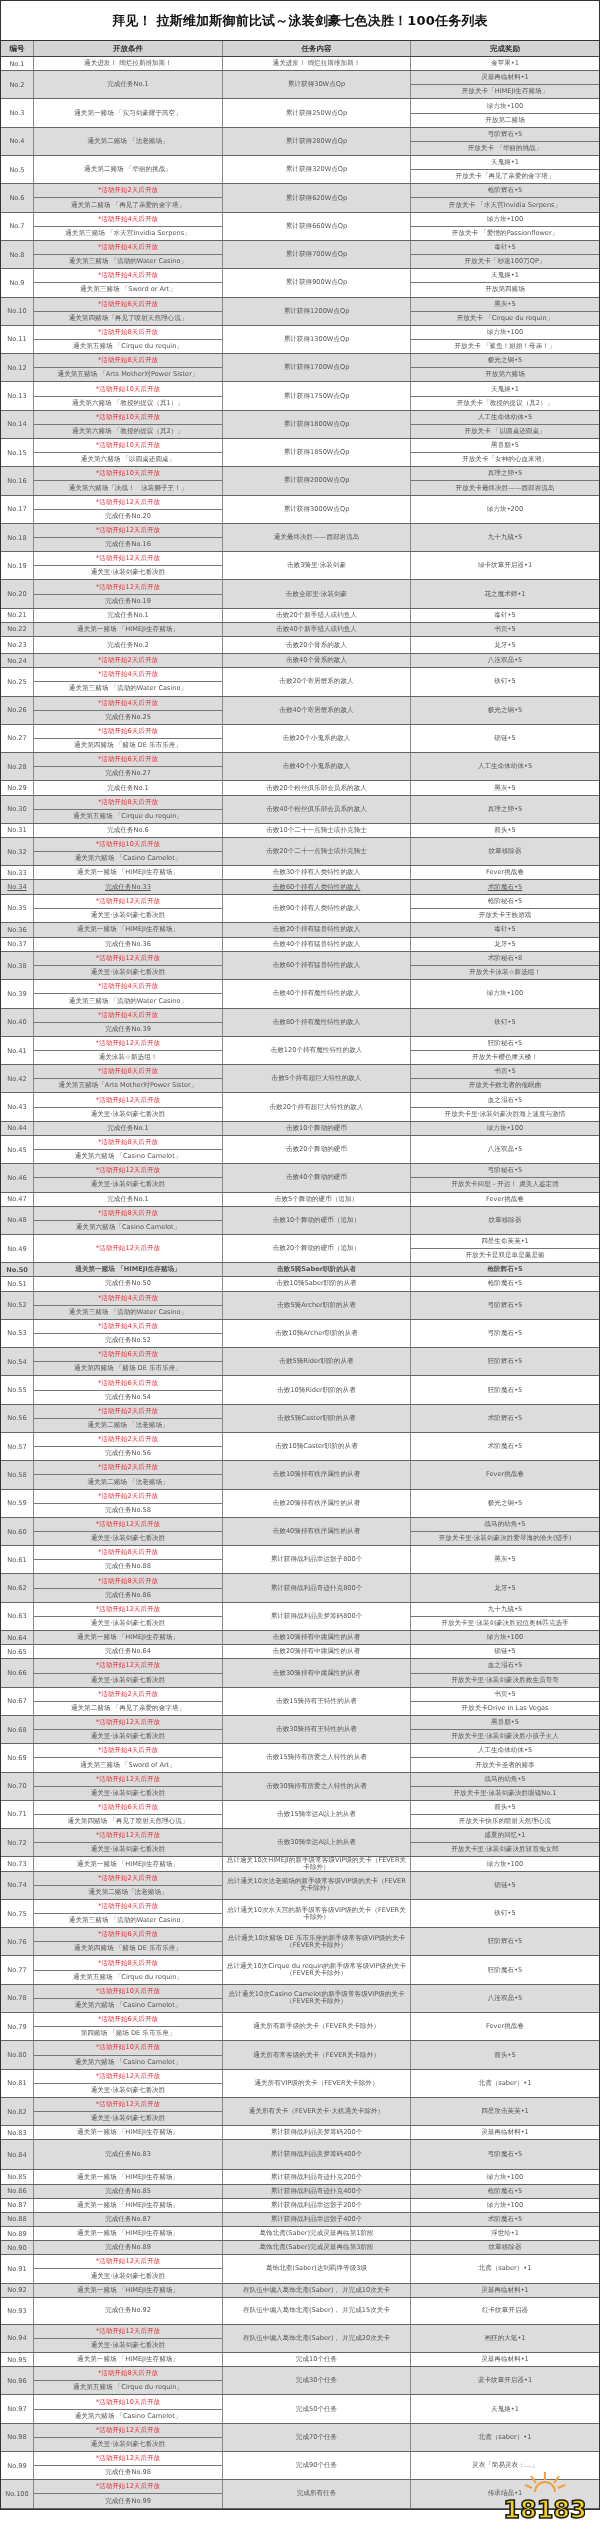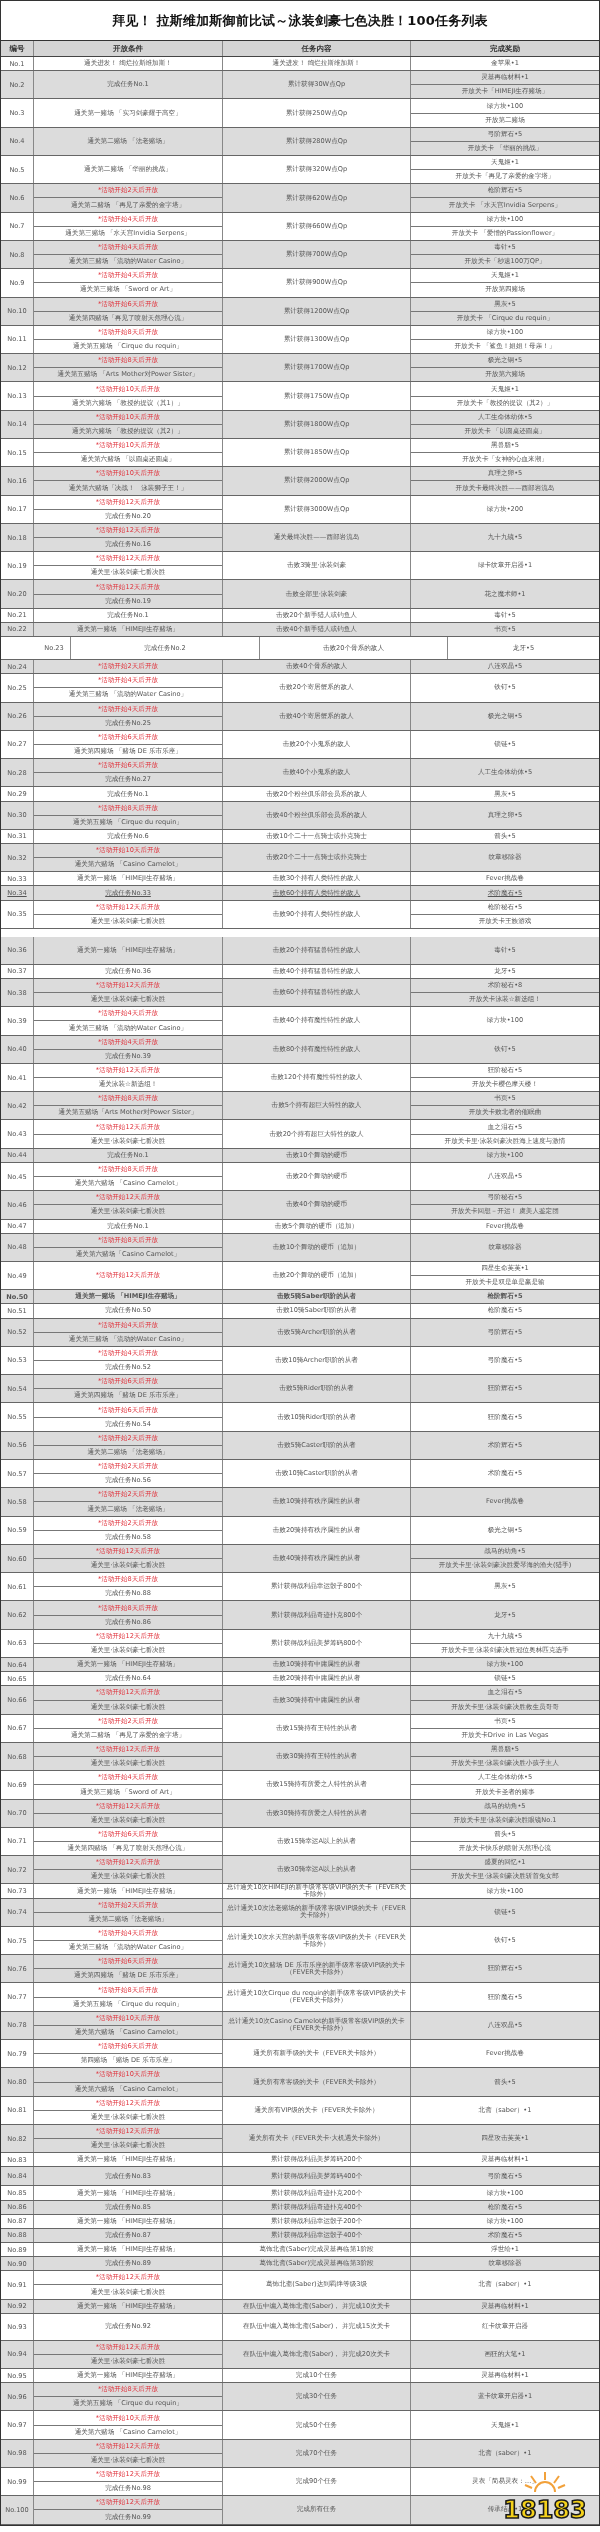--- a/index.html
+++ b/index.html
@@ -324,21 +324,21 @@
         <div class="cell c1">
           <div class="sub">通关第一赌场 「HIMEJI生存赌场」</div>
         </div>
         <div class="cell c2">
           <div class="sub">击败40个新手猎人或钓鱼人</div>
         </div>
         <div class="cell c3">
           <div class="sub">书页•5</div>
         </div>
       </div>
-      <div class="row white" style="height: 23px; padding-left: 37px;">
+      <div class="row white" style="height: 17px;">
         <div class="cell center c0 no">No.23</div>
         <div class="cell c1">
           <div class="sub">完成任务No.2</div>
         </div>
         <div class="cell c2">
           <div class="sub">击败20个骨系的敌人</div>
         </div>
         <div class="cell c3">
           <div class="sub">龙牙•5</div>
         </div>
@@ -488,21 +488,21 @@
           <div class="sub">通关里·泳装剑豪七番决胜</div>
         </div>
         <div class="cell c2">
           <div class="sub">击败90个持有人类特性的敌人</div>
         </div>
         <div class="cell c3">
           <div class="sub">枪阶秘石•5</div>
           <div class="sub">开放关卡王族游戏</div>
         </div>
       </div>
-      <div class="row gray" style="height: 28px; margin-top: 8px;">
+      <div class="row gray" style="height: 15px;">
         <div class="cell center c0 no">No.36</div>
         <div class="cell c1">
           <div class="sub">通关第一赌场 「HIMEJI生存赌场」</div>
         </div>
         <div class="cell c2">
           <div class="sub">击败20个持有猛兽特性的敌人</div>
         </div>
         <div class="cell c3">
           <div class="sub">毒针•5</div>
         </div>
@@ -1116,21 +1116,21 @@
         <div class="cell c1">
           <div class="sub">通关第一赌场 「HIMEJI生存赌场」</div>
         </div>
         <div class="cell c2">
           <div class="sub">累计获得战利品美梦筹码200个</div>
         </div>
         <div class="cell c3">
           <div class="sub">灵基再临材料•1</div>
         </div>
       </div>
-      <div class="row gray" style="height: 19px;">
+      <div class="row gray" style="height: 30px;">
         <div class="cell center c0 no">No.84</div>
         <div class="cell c1">
           <div class="sub">完成任务No.83</div>
         </div>
         <div class="cell c2">
           <div class="sub">累计获得战利品美梦筹码400个</div>
         </div>
         <div class="cell c3">
           <div class="sub">弓阶魔石•5</div>
         </div>

